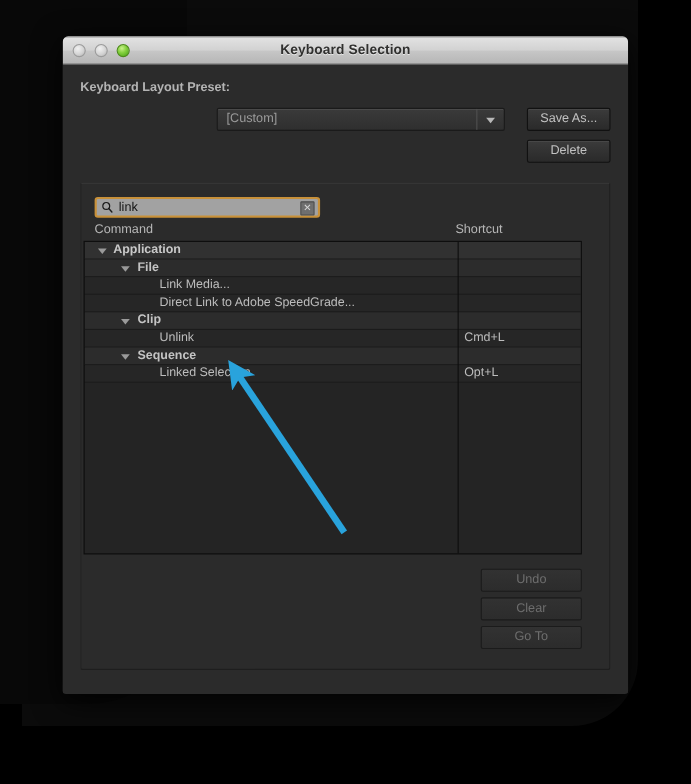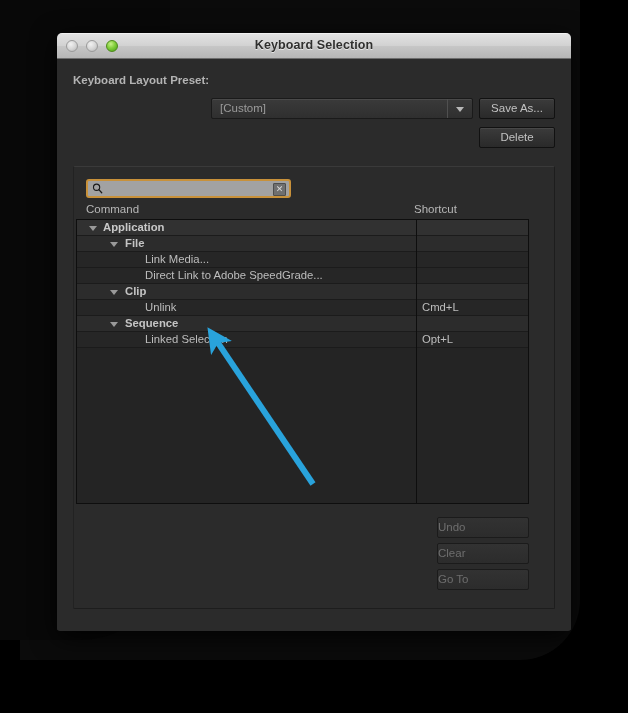--- a/index.html
+++ b/index.html
@@ -110,21 +110,21 @@
     position: absolute;
     left: 16px;
     top: 15px;
     font-size: 11.5px;
     color: #b4b4b4;
     font-weight: bold;
     white-space: nowrap;
   }
   #preset-combo {
     position: absolute;
-    left: 154px;
+    left: 140px;
     top: 39px;
     width: 262px;
     height: 21px;
     box-sizing: border-box;
     background: linear-gradient(to bottom, #3a3a3a 0%, #2f2f2f 100%);
     border: 1px solid #1a1a1a;
     border-radius: 2px;
     box-shadow: inset 0 1px 0 #4a4a4a;
   }
   #preset-combo-value {
@@ -315,20 +315,21 @@
   .sbtn {
     position: absolute;
     box-sizing: border-box;
     width: 92px;
     height: 21px;
     background: linear-gradient(to bottom, #323232 0%, #2c2c2c 100%);
     border: 1px solid #1b1b1b;
     border-radius: 2px;
     color: #6e6e6e;
     font-size: 11.5px;
+    text-align: center;
     line-height: 19px;
   }
   #undo-button  { left: 363px; top: 350px; }
   #clear-button { left: 363px; top: 376px; }
   #goto-button  { left: 363px; top: 402px; }
 
   
   #annotation-arrow {
     position: absolute;
     left: 0;
@@ -369,20 +370,21 @@
       <div class="pbtn" id="delete-button">Delete</div>
     </div>
 
     <div id="groupbox">
 
       <div id="search-field">
         <svg id="search-icon" viewBox="0 0 12 12">
           <circle cx="5" cy="4.6" r="3.4" fill="none" stroke="#1b1b1b" stroke-width="1.2"></circle>
           <line x1="7.5" y1="7.2" x2="10.6" y2="10.6" stroke="#1b1b1b" stroke-width="1.4" stroke-linecap="round"></line>
         </svg>
+        <input id="search-input" type="text" value="link" style="">
         <div id="search-clear-button">✕</div>
       </div>
 
       <div class="col-header" id="col-header-command">Command</div>
       <div class="col-header" id="col-header-shortcut">Shortcut</div>
 
       <div id="tree-table">
         <div id="tree-rows">
             <div class="tree-row group">
               <div class="disclosure"></div>

